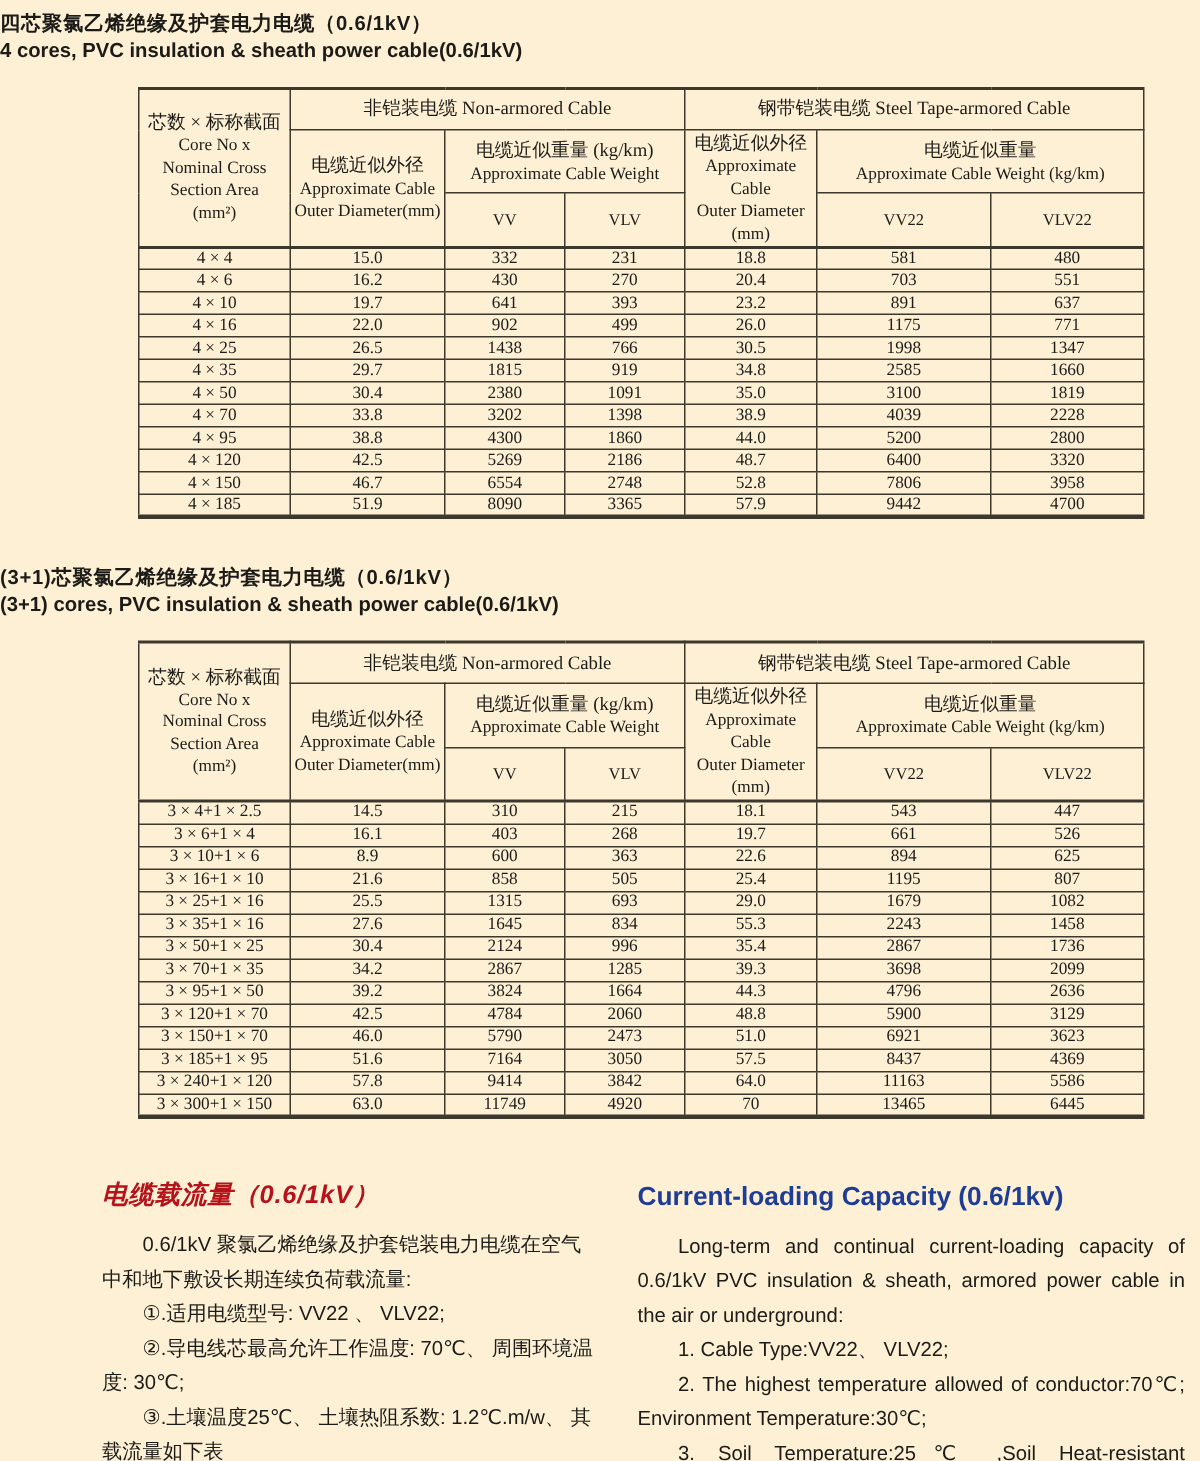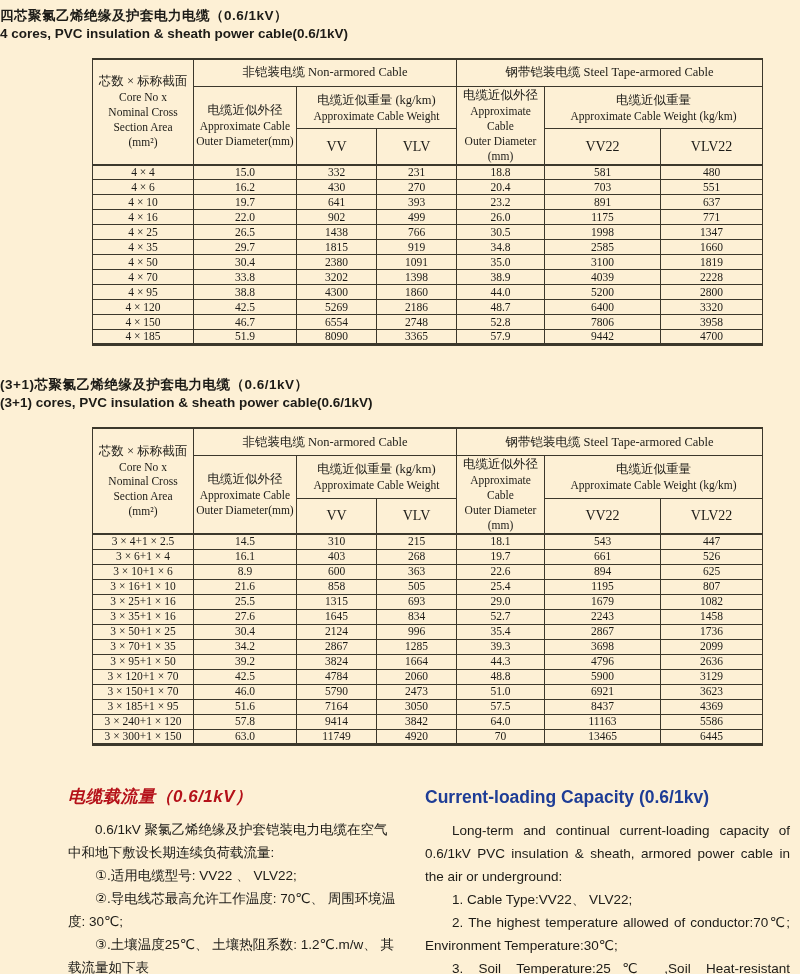--- a/index.html
+++ b/index.html
@@ -38,21 +38,21 @@
     font-weight:normal;
     padding:0 2px;
   }
   table.spec thead{border-bottom:2.5px solid var(--line);}
   th .zh{display:block;font-size:12.5px;line-height:1.35;}
   th .en{display:block;font-size:11.5px;line-height:1.3;}
   th .mix{display:block;font-size:12.5px;}
   th.group-h{height:28px;}
   th.dia-h{vertical-align:middle;}
   th.wt-h{height:34px;}
-  th.sub-h{height:29px;font-size:14px;}
+  th.sub-h{height:29px;font-size:11px;}
   table.spec td{height:15px;font-size:11.5px;line-height:1.1;}
   col.c-core{width:101px;}
   col.c-dia1{width:103px;}
   col.c-vv{width:80px;}
   col.c-vlv{width:80px;}
   col.c-dia2{width:88px;}
   col.c-vv22{width:116px;}
   col.c-vlv22{width:102px;}
 
   .notes{
@@ -344,21 +344,21 @@
         <td>693</td>
         <td>29.0</td>
         <td>1679</td>
         <td>1082</td>
       </tr>
       <tr>
         <td>3 × 35+1 × 16</td>
         <td>27.6</td>
         <td>1645</td>
         <td>834</td>
-        <td>52.7</td>
+        <td>55.3</td>
         <td>2243</td>
         <td>1458</td>
       </tr>
       <tr>
         <td>3 × 50+1 × 25</td>
         <td>30.4</td>
         <td>2124</td>
         <td>996</td>
         <td>35.4</td>
         <td>2867</td>

